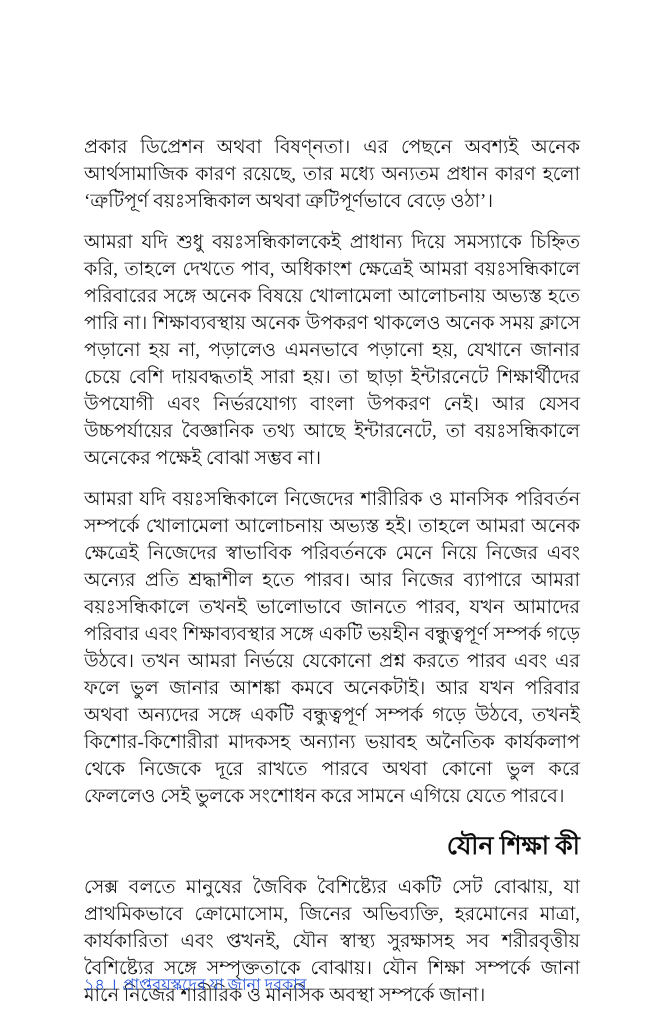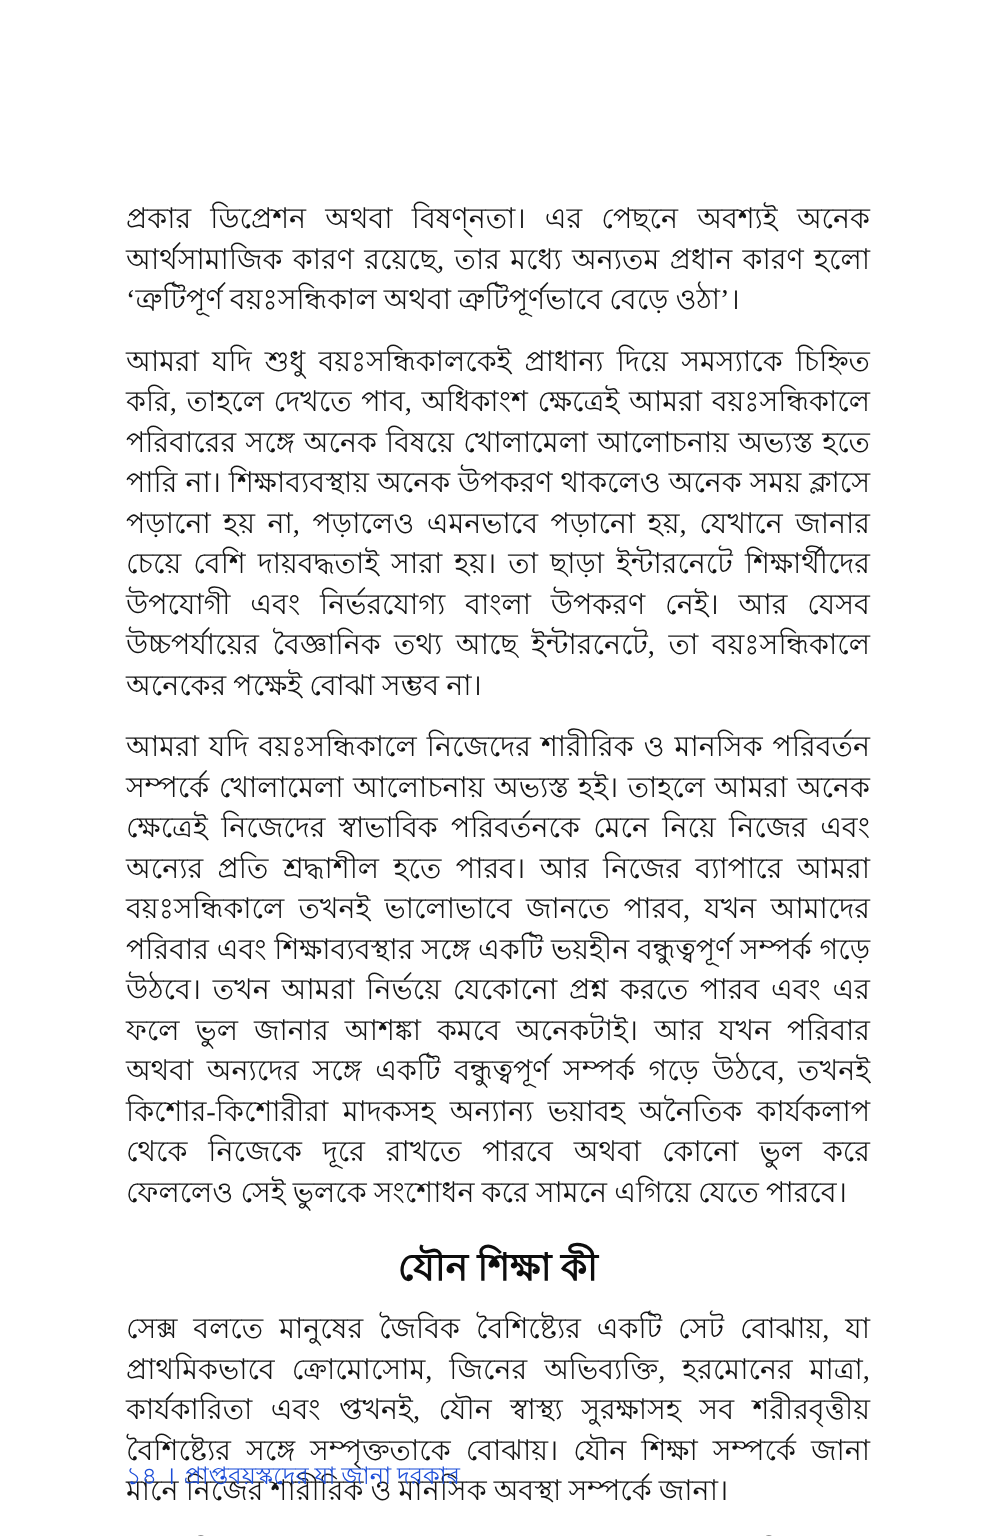--- a/index.html
+++ b/index.html
@@ -30,21 +30,21 @@
     text-align: justify;
     text-justify: inter-word;
     color: #151515;
   }
   .content h2.section-heading {
     margin: 22px 0 12px 0;
     font-size: 25px;
     line-height: 30px;
     font-weight: 700;
     color: #0d0d0d;
-    text-align: center;
+    text-align: right;
   }
   .page-footer {
     position: absolute;
     left: 84px;
     top: 938px;
     width: 496px;
     font-size: 16px;
     line-height: 22px;
     color: #1d4ed8;
     text-align: left;

